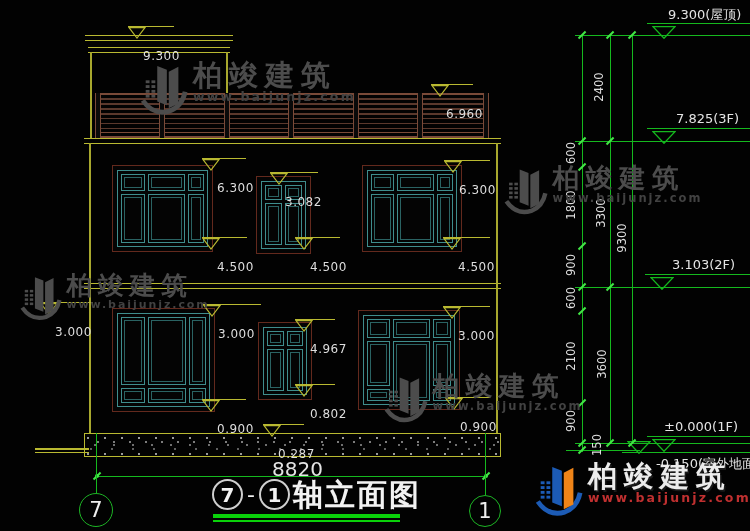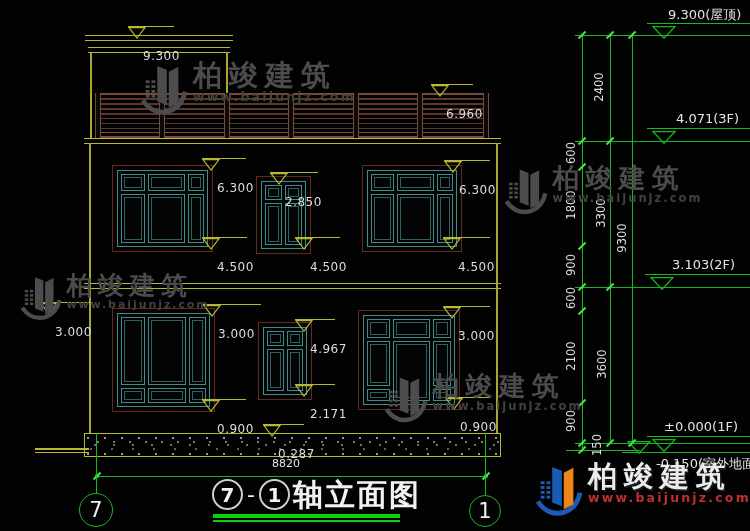--- a/index.html
+++ b/index.html
@@ -162,21 +162,21 @@
       <div class="pane" style="grid-column:1;grid-row:3;"></div>
       <div class="pane" style="grid-column:3;grid-row:3;"></div>
     </div>
   </div>
 
   <div class="hline" style="left:97px;top:476px;width:390px;"></div>
   <div class="gdot" style="left:95px;top:474px;"></div>
   <div class="gdot" style="left:484px;top:474px;"></div>
   <div class="tick" style="left:92px;top:475px;"></div>
   <div class="tick" style="left:481px;top:475px;"></div>
-  <span class="lvl-text" style="left:272px;top:457px;font-size:11px;">8820</span>
+  <span class="lvl-text" style="left:272px;top:457px;font-size:20px;">8820</span>
 
   <div class="vchain" style="left:96px;top:433px;height:60px;"></div>
   <div class="vchain" style="left:485px;top:433px;height:62px;"></div>
   <div class="bubble" style="left:79px;top:493px;width:34px;height:34px;">
     <span>7</span>
   </div>
   <div class="bubble" style="left:469px;top:495px;width:32px;height:32px;">
     <span>1</span>
   </div>
 
@@ -205,21 +205,21 @@
         </svg>
       </div>
       <div class="dim" style="left: 202px; top: 145px;">
         <span class="dt">6.300</span>
         <i class="dl" style="width:44px"></i>
         <svg class="dtri" width="18" height="12" viewBox="0 0 18 12">
           <polygon points="1,0.6 17,0.6 9,11"></polygon>
         </svg>
       </div>
       <div class="dim" style="left: 270px; top: 159px;">
-        <span class="dt">2.850</span>
+        <span class="dt">3.082</span>
         <i class="dl" style="width:48px"></i>
         <svg class="dtri" width="18" height="12" viewBox="0 0 18 12">
           <polygon points="1,0.6 17,0.6 9,11"></polygon>
         </svg>
       </div>
       <div class="dim" style="left: 444px; top: 147px;">
         <span class="dt">6.300</span>
         <i class="dl" style="width:46px"></i>
         <svg class="dtri" width="18" height="12" viewBox="0 0 18 12">
           <polygon points="1,0.6 17,0.6 9,11"></polygon>
@@ -275,21 +275,21 @@
         </svg>
       </div>
       <div class="dim" style="left: 202px; top: 386px;">
         <span class="dt">0.900</span>
         <i class="dl" style="width:44px"></i>
         <svg class="dtri" width="18" height="12" viewBox="0 0 18 12">
           <polygon points="1,0.6 17,0.6 9,11"></polygon>
         </svg>
       </div>
       <div class="dim" style="left: 295px; top: 371px;">
-        <span class="dt">2.171</span>
+        <span class="dt">0.802</span>
         <i class="dl" style="width:40px"></i>
         <svg class="dtri" width="18" height="12" viewBox="0 0 18 12">
           <polygon points="1,0.6 17,0.6 9,11"></polygon>
         </svg>
       </div>
       <div class="dim" style="left: 445px; top: 384px;">
         <span class="dt">0.900</span>
         <i class="dl" style="width:45px"></i>
         <svg class="dtri" width="18" height="12" viewBox="0 0 18 12">
           <polygon points="1,0.6 17,0.6 9,11"></polygon>
@@ -304,21 +304,21 @@
       </div>
       <div class="lvl-line" style="left: 647px; top: 23px; width: 103px;"></div>
       <div class="lvl-tri" style="left: 652px; top: 24px;"><svg width="24" height="13" viewBox="0 0 24 13">
           <polygon points="1,0.7 23,0.7 12,12.3"></polygon>
         </svg></div>
       <div class="lvl-text" style="left: 668px; top: 6px;">9.300(屋顶)</div>
       <div class="lvl-line" style="left: 647px; top: 128px; width: 103px;"></div>
       <div class="lvl-tri" style="left: 652px; top: 129px;"><svg width="24" height="13" viewBox="0 0 24 13">
           <polygon points="1,0.7 23,0.7 12,12.3"></polygon>
         </svg></div>
-      <div class="lvl-text" style="left: 676px; top: 111px;">4.071(3F)</div>
+      <div class="lvl-text" style="left: 676px; top: 111px;">7.825(3F)</div>
       <div class="lvl-line" style="left: 645px; top: 274px; width: 105px;"></div>
       <div class="lvl-tri" style="left: 650px; top: 275px;"><svg width="24" height="13" viewBox="0 0 24 13">
           <polygon points="1,0.7 23,0.7 12,12.3"></polygon>
         </svg></div>
       <div class="lvl-text" style="left: 672px; top: 257px;">3.103(2F)</div>
       <div class="lvl-line" style="left: 647px; top: 436px; width: 103px;"></div>
       <div class="lvl-tri" style="left: 652px; top: 437px;"><svg width="24" height="13" viewBox="0 0 24 13">
           <polygon points="1,0.7 23,0.7 12,12.3"></polygon>
         </svg></div>
       <div class="lvl-text" style="left: 664px; top: 419px;">±0.000(1F)</div>

